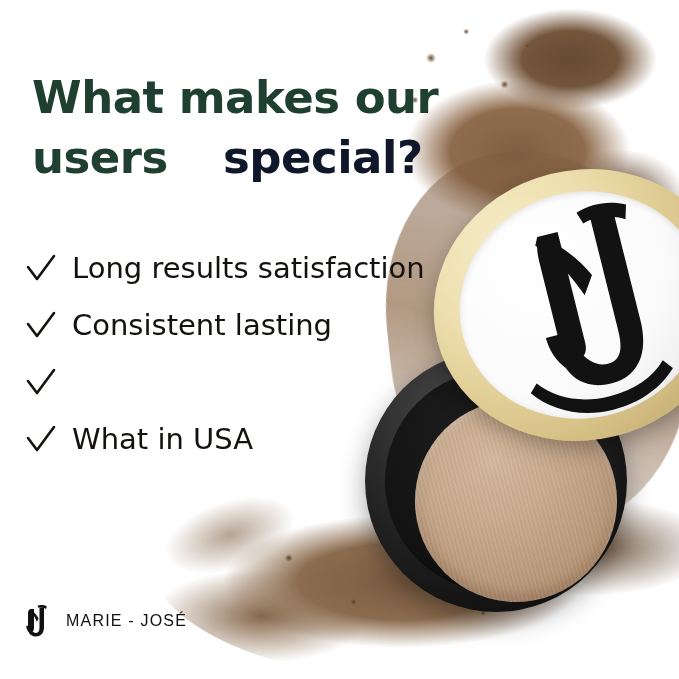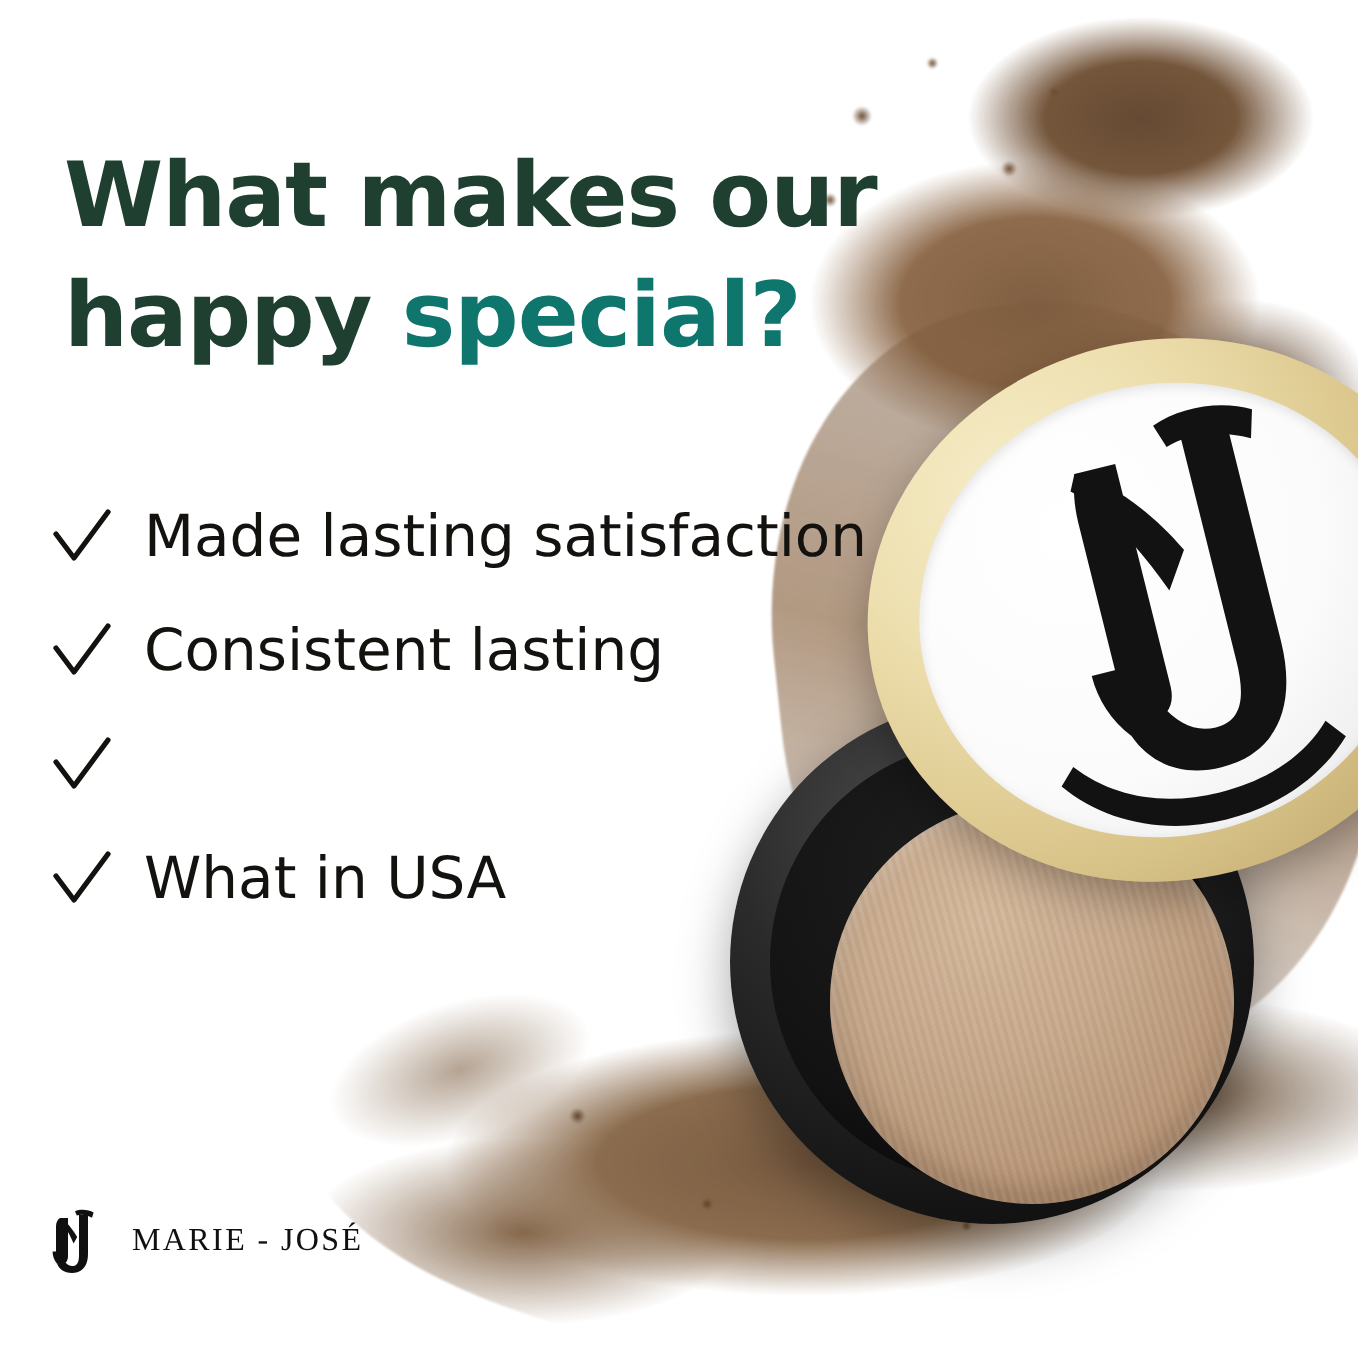--- a/index.html
+++ b/index.html
@@ -110,21 +110,22 @@
     top: 68px;
     width: 470px;
     font-family: "DejaVu Sans", sans-serif;
     font-weight: bold;
     font-size: 45px;
     line-height: 1.33;
     letter-spacing: -0.5px;
     color: #1f4030;
   }
   .headline .accent {
-    color: #0f766e;
+    color: #0f172a;
+    margin-left: 40px;
   }
 
   
   .benefits {
     position: absolute;
     left: 26px;
     top: 240px;
     width: 440px;
   }
   .benefit {
@@ -242,21 +243,21 @@
     bottom: 24px;
     display: flex;
     align-items: center;
     gap: 10px;
   }
   .brand-mark {
     width: 40px;
     height: 40px;
   }
   .brand-name {
-    font-family: Liberation Serif, serif;
+    font-family: Liberation Sans, sans-serif;
     font-size: 16px;
     letter-spacing: 1.2px;
     color: #101010;
     white-space: nowrap;
     text-align: center;
   }
 </style>
 </head>
 <body>
 
@@ -295,31 +296,31 @@
 
             <path d="M60 178 C76 198 100 208 128 208 C154 208 174 200 188 186 L196 196 C180 212 156 222 128 222 C96 222 68 208 52 186 Z"></path>
           </g>
         </svg>
       </div>
     </div>
   </div>
 
   <div class="headline">
     <span>What makes our</span><br>
-    <span>happy </span><span class="accent">special?</span>
+    <span>users </span><span class="accent">special?</span>
   </div>
 
   <div class="benefits">
     <div class="benefit">
       <span class="check">
         <svg width="30" height="34" viewBox="0 0 30 34">
             <path d="M2 15 L11 27 L28 4" fill="none" stroke="#14120f" stroke-width="2.6" stroke-linecap="round" stroke-linejoin="round"></path>
           </svg>
       </span>
-      <span class="benefit-label">Made lasting satisfaction</span>
+      <span class="benefit-label">Long results satisfaction</span>
     </div>
     <div class="benefit">
       <span class="check">
         <svg width="30" height="34" viewBox="0 0 30 34">
             <path d="M2 15 L11 27 L28 4" fill="none" stroke="#14120f" stroke-width="2.6" stroke-linecap="round" stroke-linejoin="round"></path>
           </svg>
       </span>
       <span class="benefit-label">Consistent lasting</span>
     </div>
     <div class="benefit">

